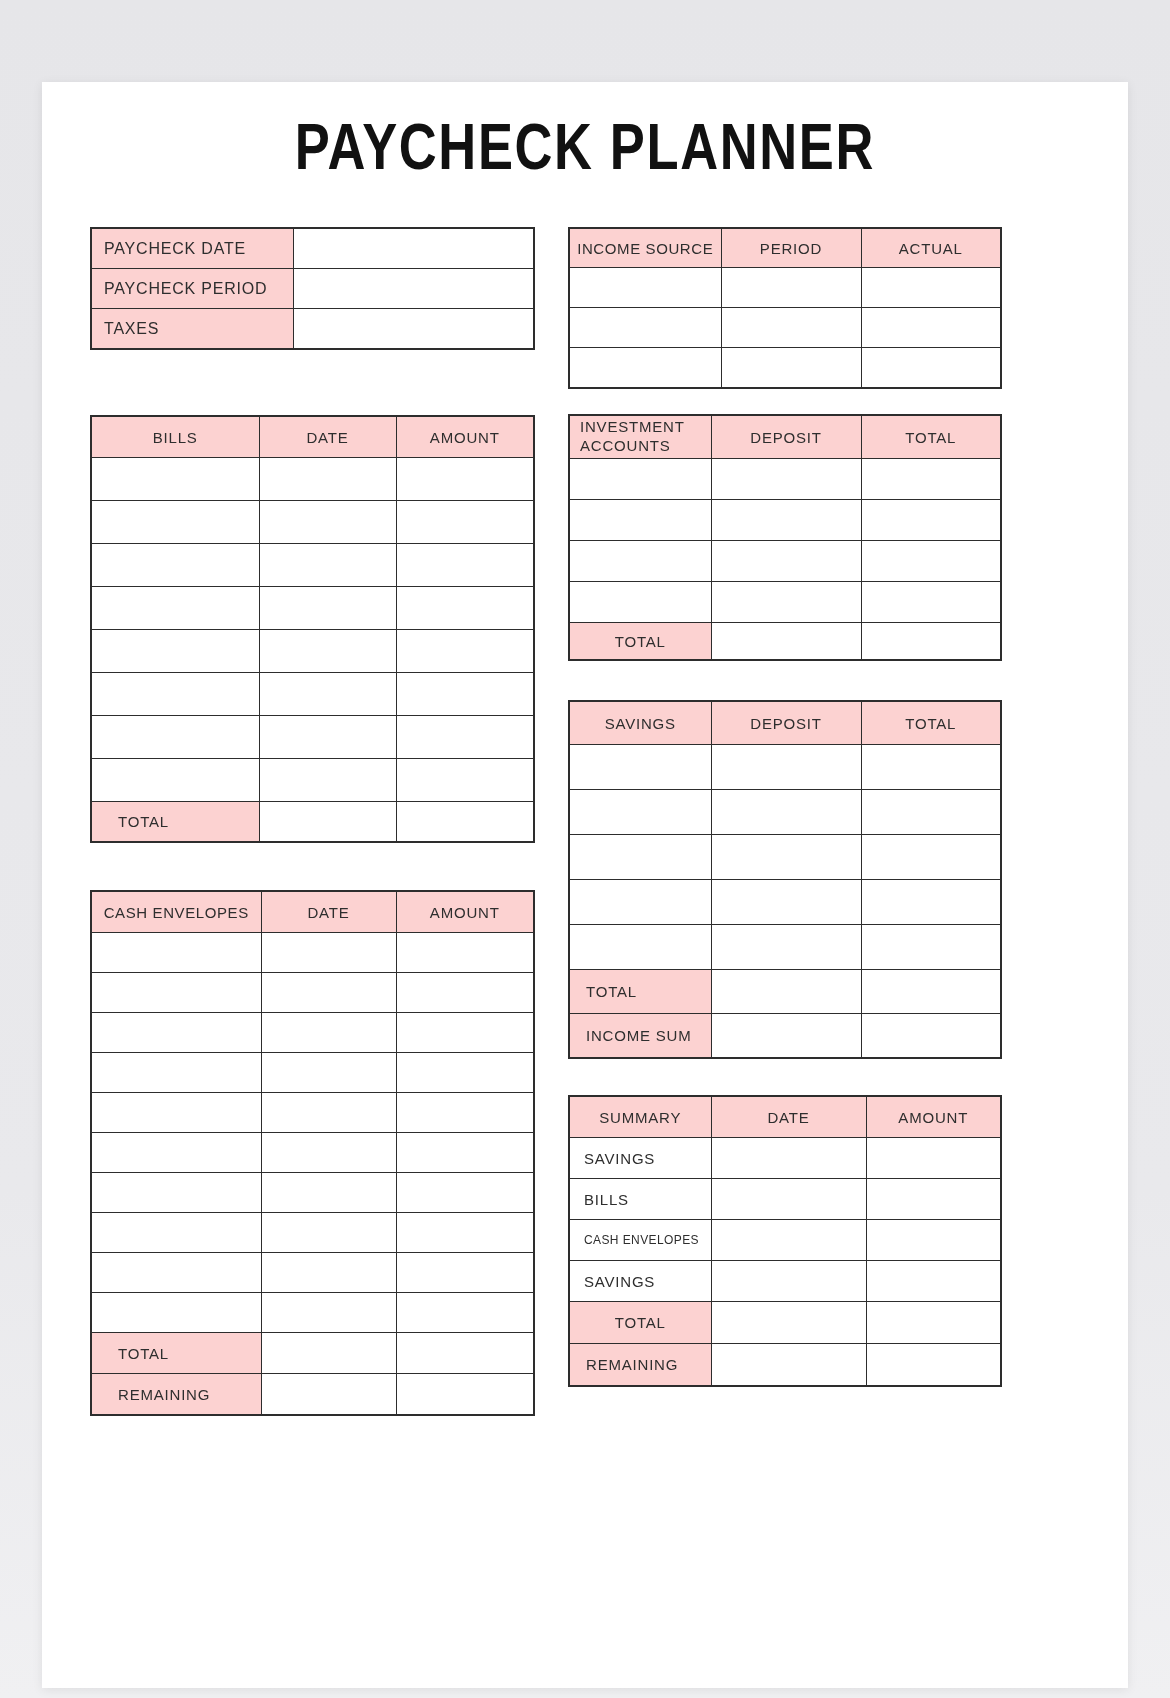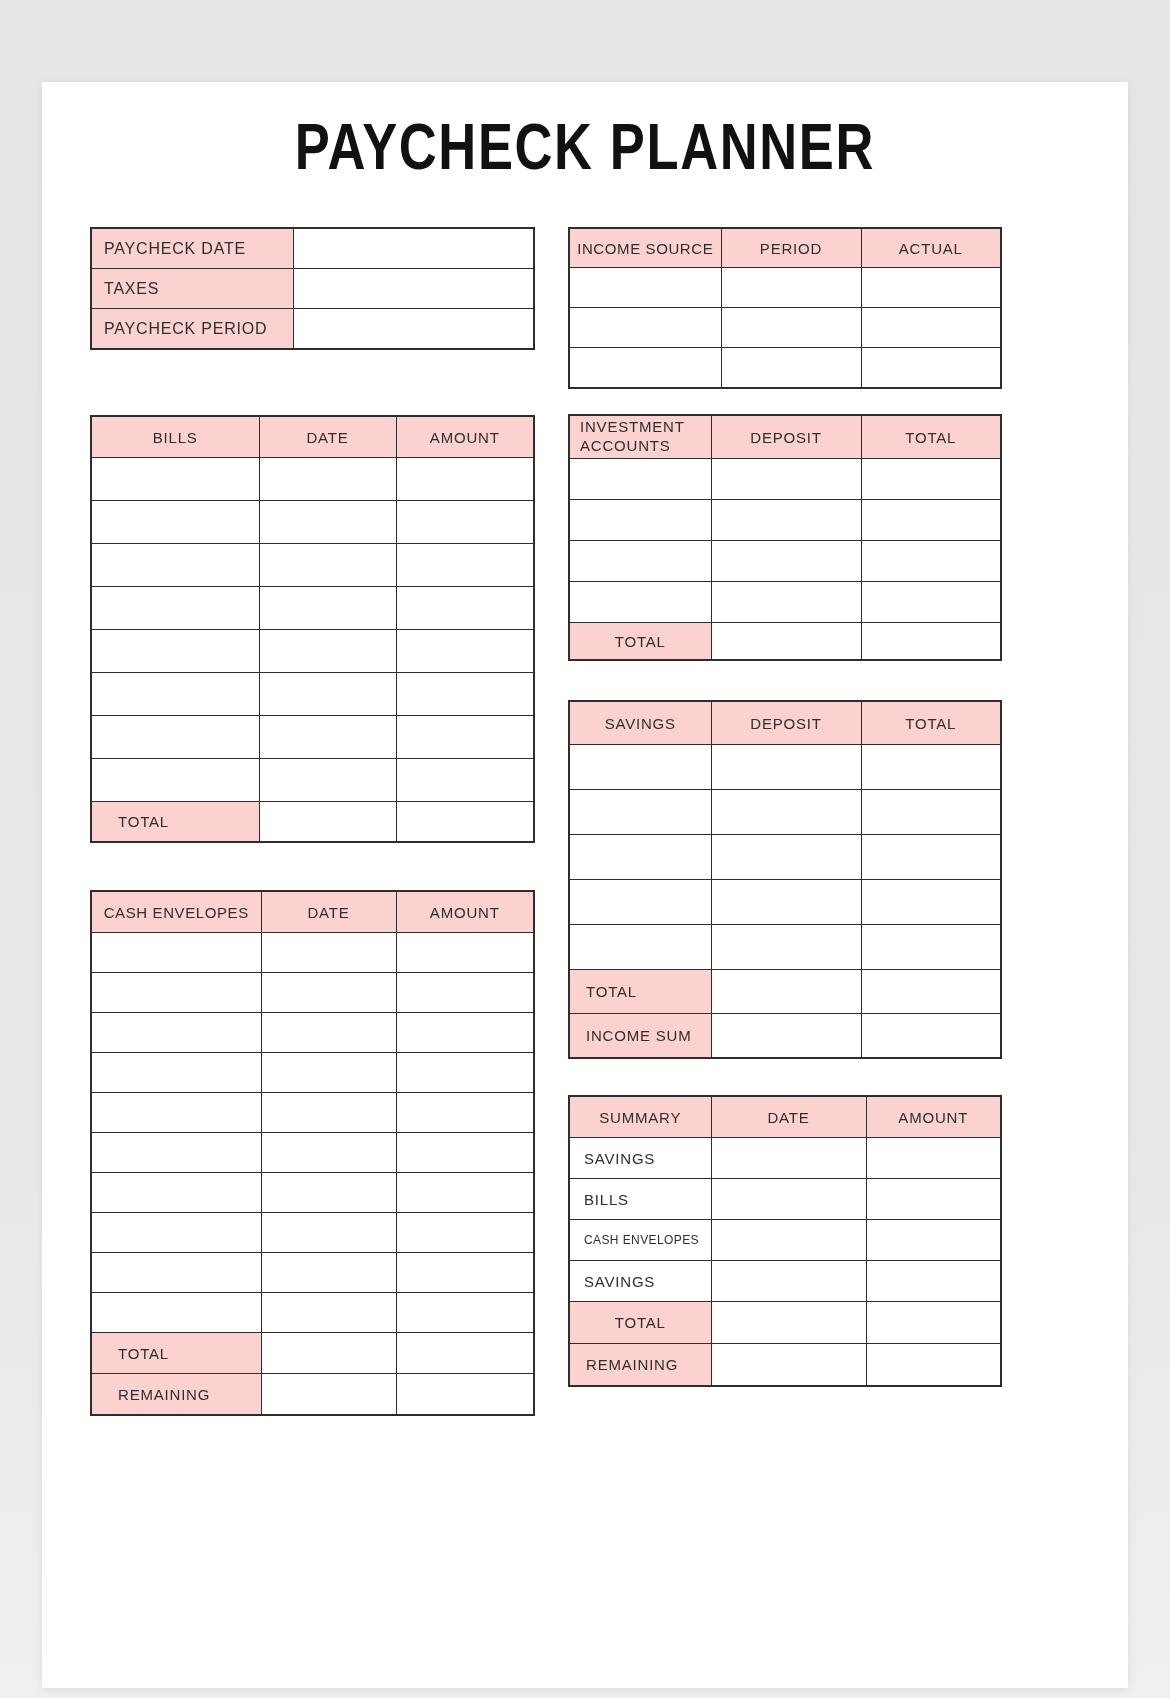--- a/index.html
+++ b/index.html
@@ -105,25 +105,25 @@
     <colgroup>
         <col style="width:202px">
         <col>
       </colgroup>
     <tbody>
         <tr>
       <td class="pink lbl">PAYCHECK DATE</td>
       <td></td>
     </tr>
     <tr>
+      <td class="pink lbl">PAYCHECK PERIOD</td>
+      <td></td>
+    </tr>
+    <tr>
       <td class="pink lbl">TAXES</td>
-      <td></td>
-    </tr>
-    <tr>
-      <td class="pink lbl">PAYCHECK PERIOD</td>
       <td></td>
     </tr>
   </tbody>
     </table>
 
   <table id="t-bills">
     <colgroup>
         <col style="width:168px">
         <col style="width:137px">
         <col>

